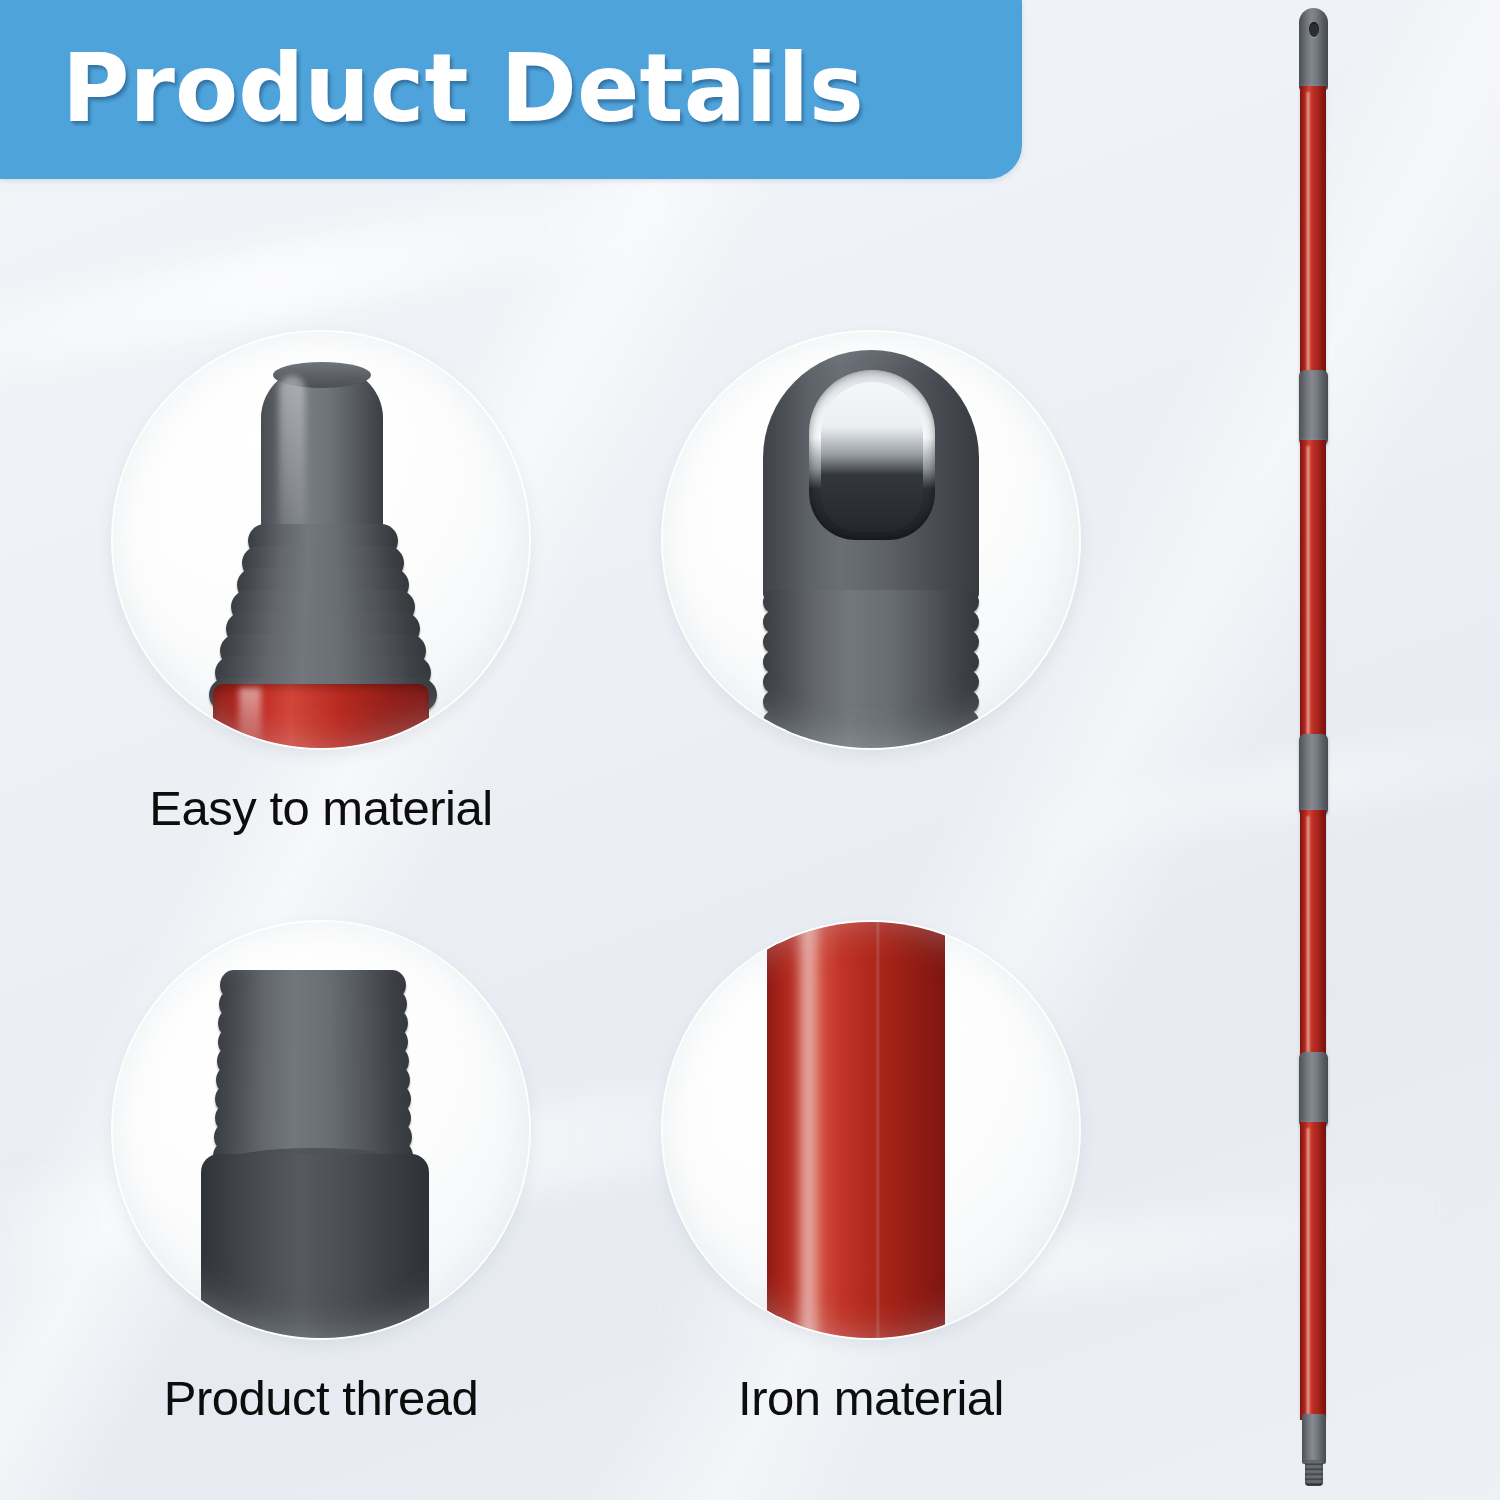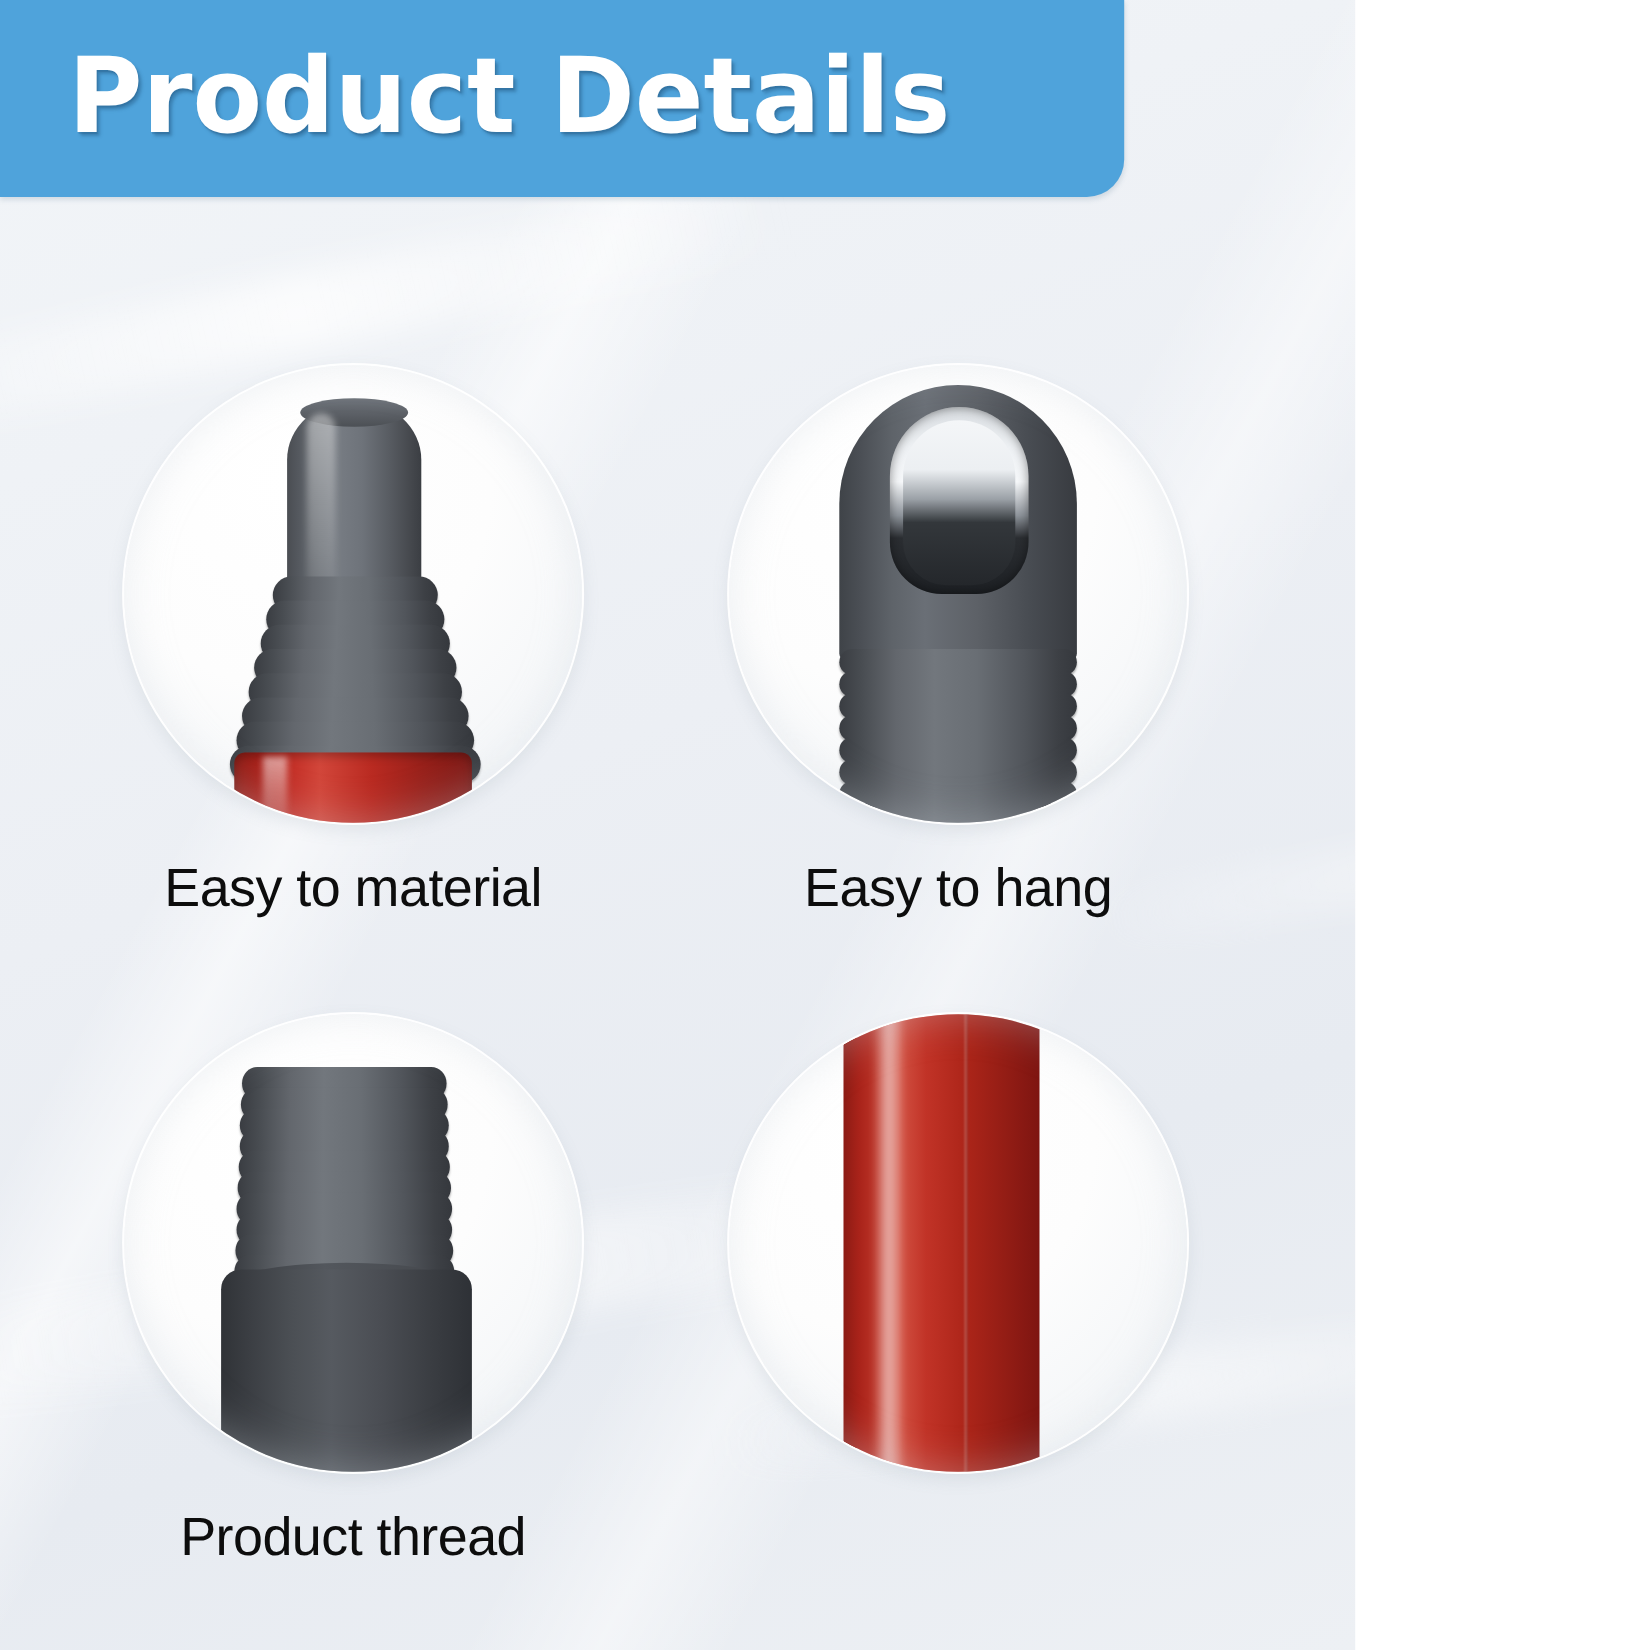--- a/index.html
+++ b/index.html
@@ -6,21 +6,21 @@
     margin: 0;
     padding: 0;
     width: 1500px;
     height: 1500px;
     overflow: hidden;
     font-family: "Liberation Sans", sans-serif;
   }
 
   #stage {
     position: relative;
-    width: 1232px;
+    width: 1500px;
     height: 1500px;
     background:
       linear-gradient(118deg,
         rgba(255,255,255,0.0) 0%,
         rgba(255,255,255,0.0) 28%,
         rgba(255,255,255,0.55) 33%,
         rgba(255,255,255,0.0) 39%,
         rgba(255,255,255,0.0) 60%,
         rgba(255,255,255,0.45) 66%,
         rgba(255,255,255,0.0) 72%),
@@ -331,21 +331,20 @@
           <div class="ring" style="width: 216px; height: 24px; left: 0px; top: 0px; border-radius: 12px;"></div>
           <div class="ring" style="width: 216px; height: 24px; left: 0px; top: 20px; border-radius: 12px;"></div>
           <div class="ring" style="width: 216px; height: 24px; left: 0px; top: 40px; border-radius: 12px;"></div>
           <div class="ring" style="width: 216px; height: 24px; left: 0px; top: 60px; border-radius: 12px;"></div>
           <div class="ring" style="width: 216px; height: 24px; left: 0px; top: 80px; border-radius: 12px;"></div>
           <div class="ring" style="width: 216px; height: 24px; left: 0px; top: 100px; border-radius: 12px;"></div>
           <div class="ring" style="width: 216px; height: 24px; left: 0px; top: 120px; border-radius: 12px;"></div>
           <div class="ring" style="width: 216px; height: 24px; left: 0px; top: 140px; border-radius: 12px;"></div>
         </div>
     </div>
-    <div class="caption">Easy to hang</div>
   </div>
 
   <div class="feature" id="feature-thread">
     <div class="circle">
       <div class="part" id="c3-threads">
           <div class="ring" style="width: 186px; height: 30px; left: 7px; top: 0px; border-radius: 14px / 15px;"></div>
           <div class="ring" style="width: 187.556px; height: 30px; left: 6.22222px; top: 19px; border-radius: 14px / 15px;"></div>
           <div class="ring" style="width: 189.111px; height: 30px; left: 5.44444px; top: 38px; border-radius: 14px / 15px;"></div>
           <div class="ring" style="width: 190.667px; height: 30px; left: 4.66667px; top: 57px; border-radius: 14px / 15px;"></div>
           <div class="ring" style="width: 192.222px; height: 30px; left: 3.88889px; top: 76px; border-radius: 14px / 15px;"></div>
@@ -360,20 +359,21 @@
     </div>
     <div class="caption">Product thread</div>
   </div>
 
   <div class="feature" id="feature-iron">
     <div class="circle">
       <div class="part" id="c4-tube"></div>
       <div class="part" id="c4-gloss"></div>
       <div class="part" id="c4-seam"></div>
     </div>
+    <div class="caption">Iron material</div>
   </div>
 
   <div id="pole">
     <div id="pole-cap">
       <div id="pole-cap-hole"></div>
     </div>
 
     <div class="pole-seg" style="top:86px;  height:292px;"></div>
     <div class="pole-gloss" style="top:92px;  height:284px;"></div>
     <div class="pole-collar" style="top:370px; height:76px;"></div>

